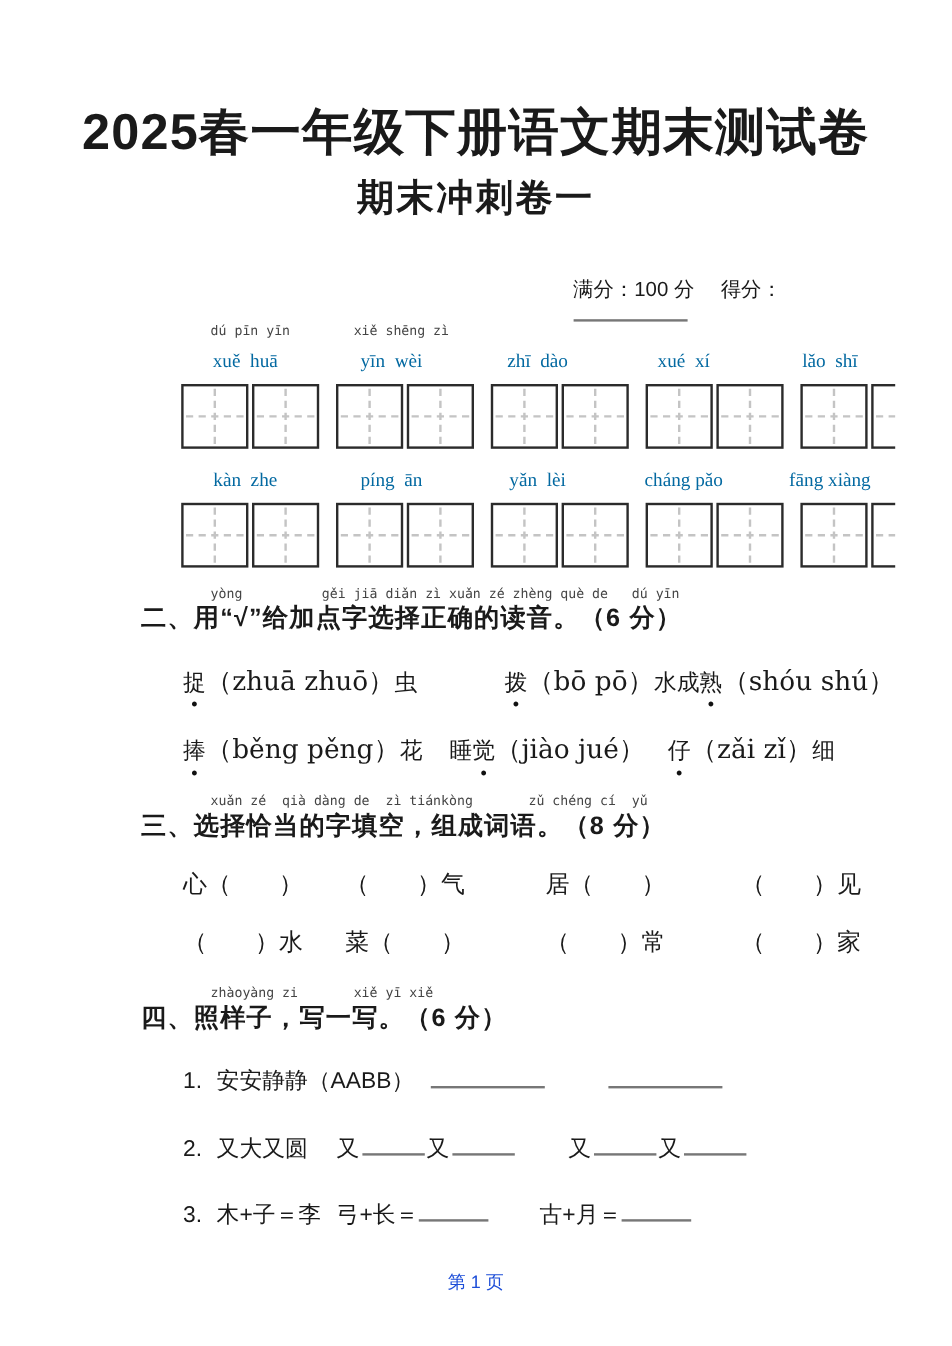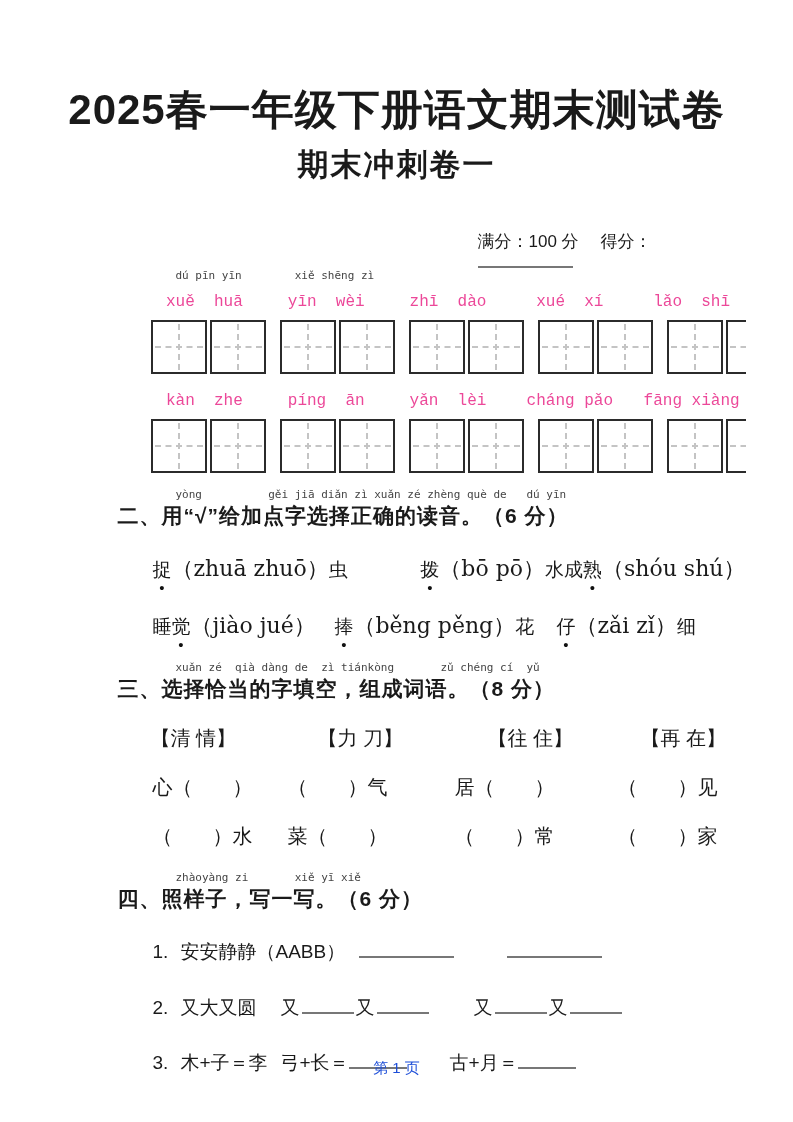--- a/index.html
+++ b/index.html
@@ -66,23 +66,23 @@
   
   .py-row {
     display: flex;
     gap: 14px;
     padding-left: 33px;
     margin-top: 12px;
   }
   .py-word {
     width: 115px;
     text-align: center;
-    font-family: Liberation Mono, monospace;
+    font-family: Liberation Serif, serif;
     font-size: 16px;
-    color: #ec4899;
+    color: #0369a1;
     white-space: pre;
   }
   .grid-row {
     display: flex;
     gap: 14px;
     padding-left: 33px;
     margin-top: 9px;
   }
   .pair { display: flex; gap: 3px; }
   .cell {
@@ -254,36 +254,30 @@
     <div class="sec-pinyin">yòng          gěi jiā diǎn zì xuǎn zé zhèng què de   dú yīn</div>
     <div class="sec-heading">二、用“√”给加点字选择正确的读音。（6 分）</div>
 
     <div class="opt-row">
       <span class="opt-item r1c1"><span></span><span class="dotted">捉</span><span class="opt-options">（zhuā zhuō）</span><span>虫</span></span>
       <span class="opt-item r1c2"><span></span><span class="dotted">拨</span><span class="opt-options">（bō pō）</span><span>水</span></span>
       <span class="opt-item"><span>成</span><span class="dotted">熟</span><span class="opt-options">（shóu shú）</span><span></span></span>
     </div>
 
     <div class="opt-row" style="margin-top:24px;">
+      <span class="opt-item r2c2"><span></span><span class="dotted">捧</span><span class="opt-options">（běng pěng）</span><span>花</span></span>
       <span class="opt-item r2c1"><span>睡</span><span class="dotted">觉</span><span class="opt-options">（jiào jué）</span><span></span></span>
-      <span class="opt-item r2c2"><span></span><span class="dotted">捧</span><span class="opt-options">（běng pěng）</span><span>花</span></span>
       <span class="opt-item"><span></span><span class="dotted">仔</span><span class="opt-options">（zǎi zǐ）</span><span>细</span></span>
     </div>
   </div>
 
   <div class="section" style="margin-top:20px;">
     <div class="sec-pinyin">xuǎn zé  qià dàng de  zì tiánkòng       zǔ chéng cí  yǔ</div>
     <div class="sec-heading">三、选择恰当的字填空，组成词语。（8 分）</div>
 
-    <div class="choice-row">
-      <span class="ch1">【清  情】</span>
-      <span class="ch2">【力  刀】</span>
-      <span class="ch3">【往  住】</span>
-      <span>【再  在】</span>
-    </div>
 
     <div class="fill-row">
       <span class="f1">心（　　）</span>
       <span class="f2">（　　）气</span>
       <span class="f3">居（　　）</span>
       <span>（　　）见</span>
     </div>
 
     <div class="fill-row">
       <span class="f1">（　　）水</span>

